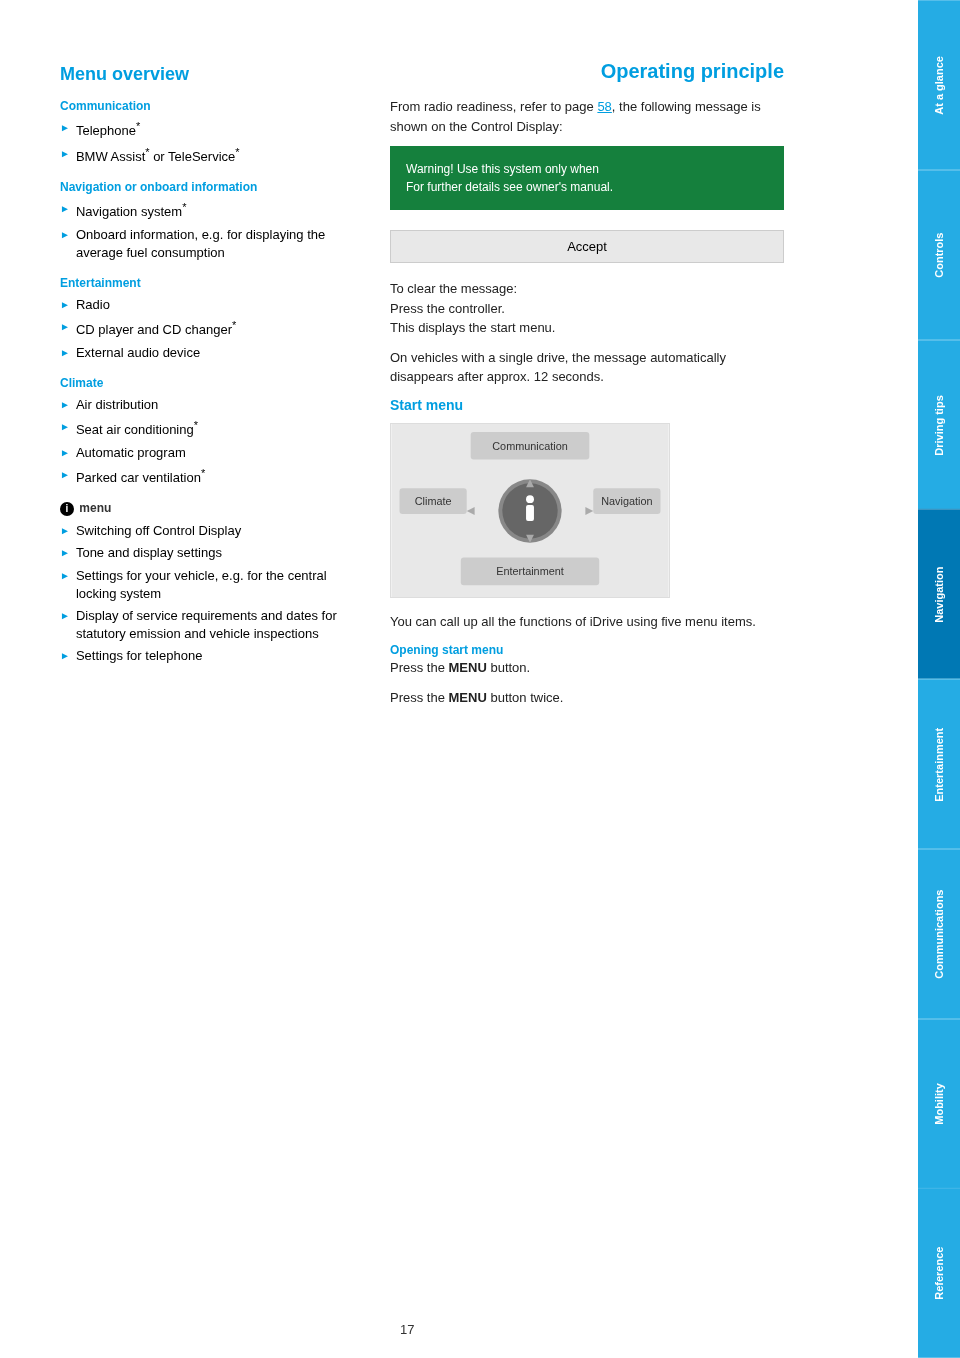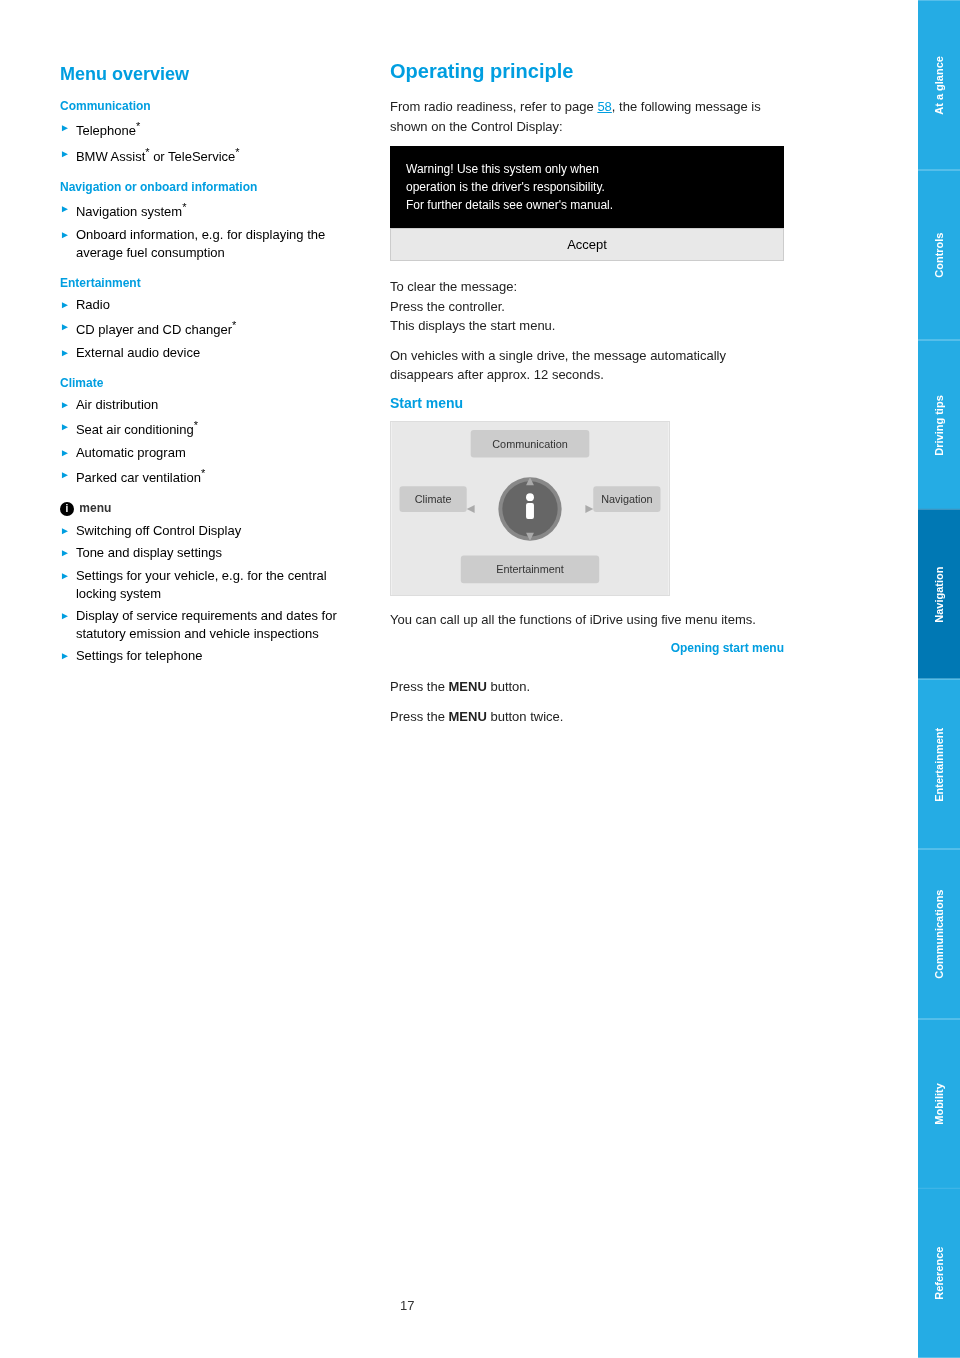--- a/index.html
+++ b/index.html
@@ -70,21 +70,21 @@
     }
 
     .right-column {
       flex: 1;
       padding: 0 30px 0 20px;
     }
 
     
     .page-number {
       position: absolute;
-      bottom: 45px;
+      bottom: 21px;
       left: 50%;
       transform: translateX(-80px);
       font-size: 13px;
       color: #333;
     }
 
     
     .section-title {
       font-size: 18px;
       font-weight: bold;
@@ -151,35 +151,36 @@
       line-height: 14px;
       margin-right: 2px;
     }
 
     
     .operating-title {
       font-size: 20px;
       font-weight: bold;
       color: #009ee0;
       margin-bottom: 14px;
+      text-align: right;
     }
 
     .body-text {
       font-size: 13px;
       line-height: 1.5;
       color: #222;
       margin-bottom: 10px;
     }
 
     
     .warning-box {
-      background: #000000;
+      background: #15803d;
       color: #fff;
       padding: 14px 16px;
-      margin-bottom: 0;
+      margin-bottom: 20px;
       font-size: 12px;
       line-height: 1.5;
     }
 
     .accept-button {
       display: block;
       width: 100%;
       background: #e8e8e8;
       border: none;
       padding: 8px 12px;
@@ -212,22 +213,21 @@
     .idrive-diagram svg {
       width: 100%;
       height: 100%;
     }
 
     .opening-start-title {
       font-size: 12px;
       font-weight: bold;
       color: #009ee0;
       margin-top: 12px;
-      margin-bottom: 22px;
-      text-align: right;
+      margin-bottom: 1px;
     }
 
     .menu-bold {
       font-weight: bold;
     }
 
     .blue-link {
       color: #009ee0;
       text-decoration: underline;
     }
@@ -345,21 +345,20 @@
     <div class="right-column">
 
       <h1 class="operating-title">Operating principle</h1>
 
       <p class="body-text">
         From radio readiness, refer to page <span class="blue-link">58</span>, the following message is shown on the Control Display:
       </p>
 
       <div class="warning-box">
         <div>Warning! Use this system only when</div>
-        <div>operation is the driver's responsibility.</div>
         <div>For further details see owner's manual.</div>
       </div>
 
       <button class="accept-button">Accept</button>
 
       <p class="body-text">
         To clear the message:<br>
         Press the controller.<br>
         This displays the start menu.
       </p>

